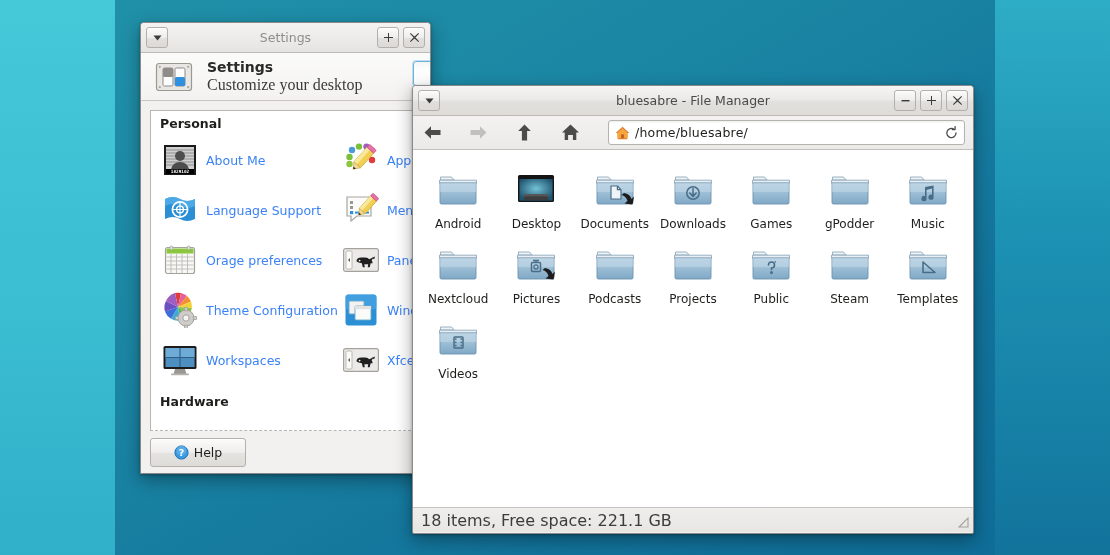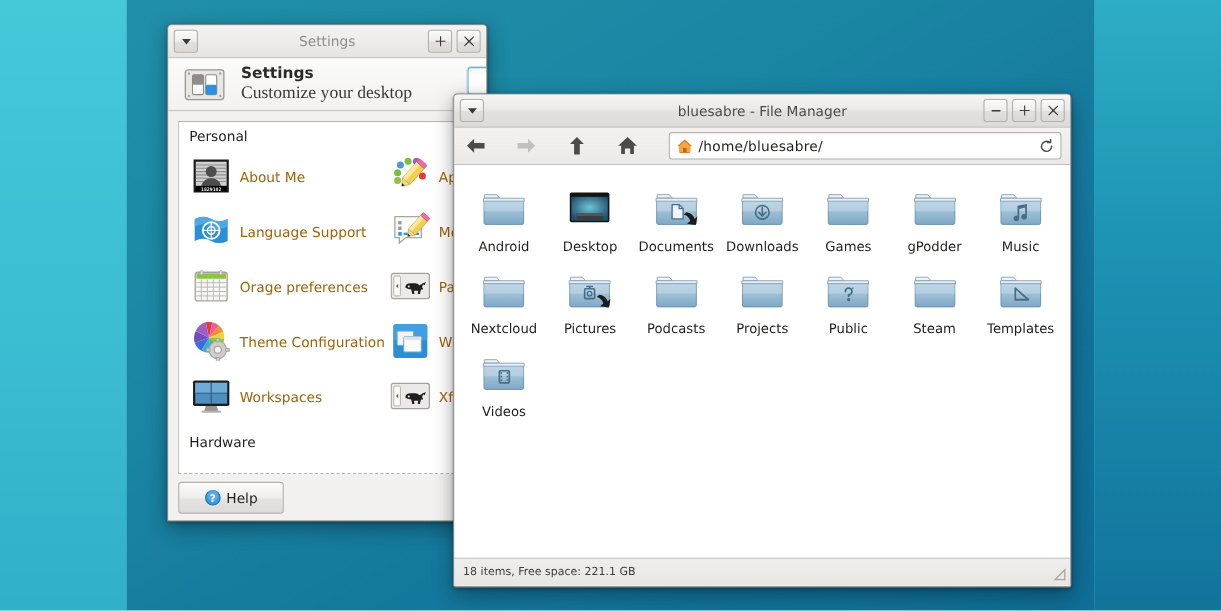--- a/index.html
+++ b/index.html
@@ -69,21 +69,21 @@
     display: flex; align-items: center; justify-content: center;
     box-shadow: inset 0 1px 0 rgba(255,255,255,0.8);
     cursor: default;
     flex: none;
   }
   .tb-btn svg { display: block; }
   .tb-right { position: absolute; right: 5px; top: 4px; display: flex; gap: 4px; }
 
   
   #settings-window {
-    left: 152px; top: 22px;
+    left: 140px; top: 22px;
     width: 289px; height: 450px;
     border-radius: 4px 4px 0 0;
   }
   #settings-header {
     height: 47px;
     background: linear-gradient(180deg, #fbfbfa 0%, #f3f2f1 100%);
     border-bottom: 1px solid #c9c6c2;
     display: flex; align-items: center;
     padding: 0 12px;
     gap: 12px;
@@ -125,36 +125,36 @@
   #settings-scroll {
     background: #ffffff;
     border: 1px solid #b9b6b2;
     border-bottom: 1px dashed #b9b6b2;
     height: 100%;
     box-sizing: border-box;
     overflow: hidden;
     position: relative;
   }
   .cat-header {
-    font-size: 12.5px; font-weight: normal; color: #1e1e1c;
+    font-size: 12.5px; font-weight: bold; color: #1e1e1c;
     padding: 5px 9px 4px 9px;
   }
   .cat-grid {
     display: grid;
     grid-template-columns: 1fr 1fr;
     padding: 0 0 0 6px;
   }
   .cat-item {
     display: flex; align-items: center; gap: 8px;
     height: 50px;
     padding-left: 5px;
     cursor: default;
   }
   .cat-icon { width: 36px; height: 36px; flex: none; display:flex; align-items:center; justify-content:center;}
-  .cat-label { font-size: 12.5px; color: #a16207; white-space: nowrap; }
+  .cat-label { font-size: 12.5px; color: #3b82f6; white-space: nowrap; }
   #settings-footer {
     padding: 7px 9px;
     background: #f2f1f0;
   }
   #help-button {
     width: 94px; height: 27px;
     border: 1px solid #b3b0ac;
     border-radius: 3px;
     background: linear-gradient(180deg, #fbfbfa 0%, #efedec 52%, #e5e3e0 53%, #dedcd9 100%);
     box-shadow: inset 0 1px 0 rgba(255,255,255,0.85);
@@ -223,21 +223,21 @@
     font-family: "DejaVu Sans", sans-serif;
   }
   #fm-statusbar {
     height: 24px;
     background: linear-gradient(180deg, #f0eeec 0%, #e8e6e3 100%);
     border-top: 1px solid #c8c5c1;
     display: flex; align-items: center;
     padding: 0 8px;
     position: relative;
   }
-  #fm-status-text { font-size: 10px; color: #3c3c3a; }
+  #fm-status-text { font-size: 16px; color: #3c3c3a; }
   #fm-resize-grip { position: absolute; right: 4px; bottom: 4px; }
 </style>
 </head>
 <body>
 
 <div id="desktop">
   <div id="desktop-center"></div>
   <div id="desktop-edge-left"></div>
   <div id="desktop-edge-right"></div>
 

